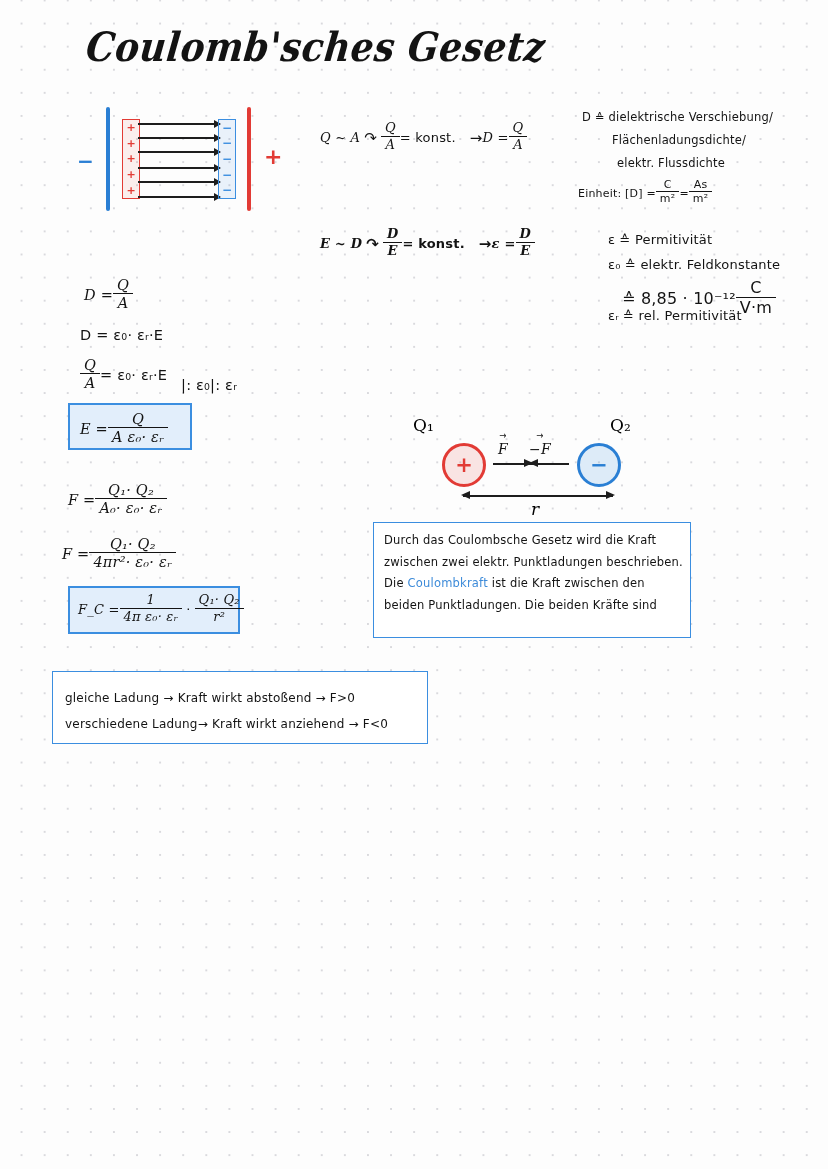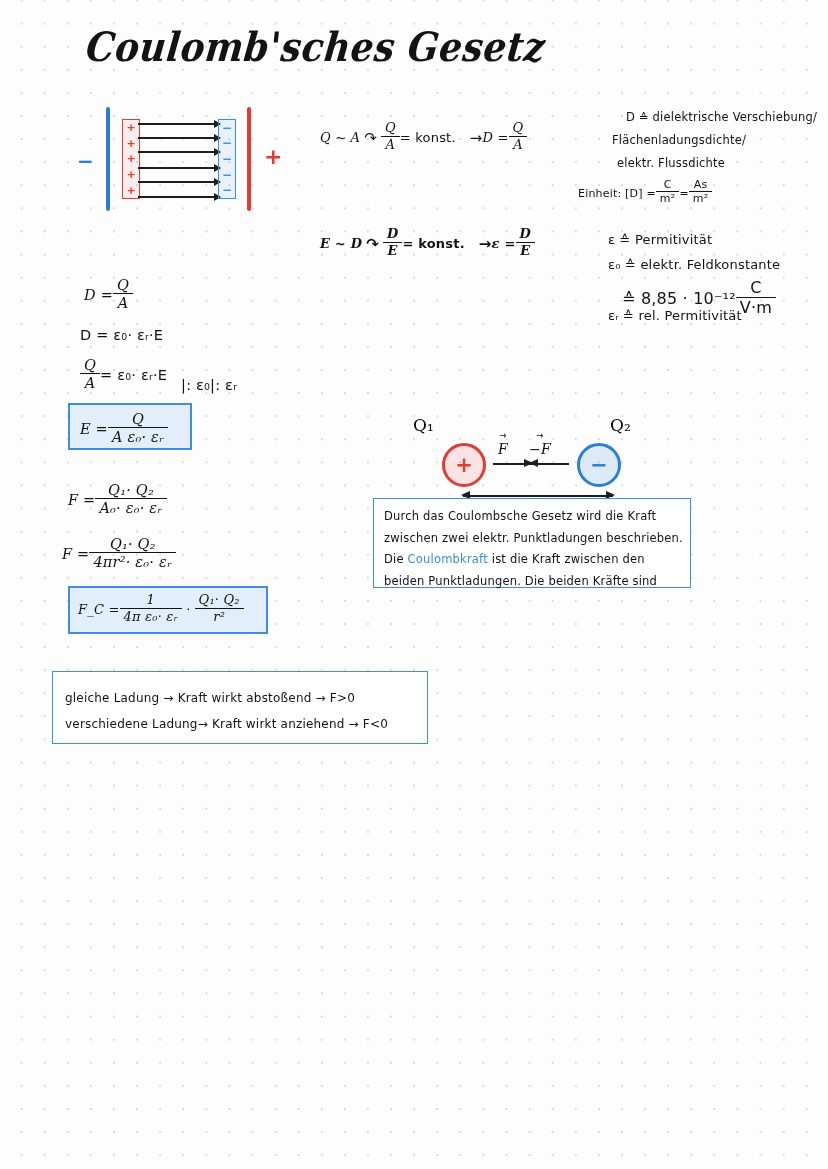--- a/index.html
+++ b/index.html
@@ -249,21 +249,21 @@
     </span>
     <span>= konst.</span>
     <span style="padding-left:14px; font-size:15px;">→</span>
     <span class="ital">D =</span>
     <span class="frac">
       <span class="num ital">Q</span>
       <span class="den ital">A</span>
     </span>
   </div>
 
-  <div class="abs hw-s hw" style="left:582px; top:110px;margin-left:44px;">D ≙ dielektrische Verschiebung/</div>
+  <div class="abs hw-s hw" style="left:582px; top:110px;">D ≙ dielektrische Verschiebung/</div>
   <div class="abs hw-s hw" style="left:612px; top:133px;">Flächenladungsdichte/</div>
   <div class="abs hw-s hw" style="left:617px; top:156px;">elektr. Flussdichte</div>
 
   <div class="abs hw eqrow" style="left:578px; top:180px; font-size:11px;">
     <span>Einheit: [D] =</span>
     <span class="frac">
       <span class="num">C</span>
       <span class="den">m²</span>
     </span>
     <span>=</span>
@@ -338,21 +338,21 @@
   </div>
 
   <div class="abs hw eqrow hw-b" style="left:62px; top:537px;">
     <span class="ital">F =</span>
     <span class="frac">
       <span class="num ital">Q₁· Q₂</span>
       <span class="den ital">4πr²· ε₀· εᵣ</span>
     </span>
   </div>
 
-  <div class="abs blue-box" style="left:68px; top:586px; width:200px; height:48px;">
+  <div class="abs blue-box" style="left:68px; top:586px; width:172px; height:48px;">
     <div class="hw eqrow" style="position:absolute; left:8px; top:6px; font-size:13px;">
       <span class="ital">F_C =</span>
       <span class="frac">
         <span class="num ital">1</span>
         <span class="den ital">4π ε₀· εᵣ</span>
       </span>
       <span style="padding:0 4px;">·</span>
       <span class="frac">
         <span class="num ital">Q₁· Q₂</span>
         <span class="den ital">r²</span>
@@ -378,21 +378,21 @@
 
     <div class="abs hw" style="left:124px; top:26px; font-size:14px;">
       <span class="vec-over">−F</span>
     </div>
     <div class="abs vec-arrow-l"></div>
 
     <div class="abs r-line"></div>
     <div class="abs ital" style="left:126px; top:84px; font-size:17px;">r</div>
   </div>
 
-  <div class="abs text-box" style="left:373px; top:498px; width:318px; height:90px;">
+  <div class="abs text-box" style="left:373px; top:522px; width:318px; height:116px;">
     <div class="hw" style="position:absolute; left:10px; top:7px; font-size:11.5px; line-height:21.5px;">
       <div>Durch das Coulombsche Gesetz wird die Kraft</div>
       <div>zwischen zwei elektr. Punktladungen beschrieben.</div>
       <div>
         <span>Die </span><span class="hl-blue">Coulombkraft</span><span> ist die Kraft zwischen den</span>
       </div>
       <div>beiden Punktladungen. Die beiden Kräfte sind</div>
     </div>
   </div>
 

